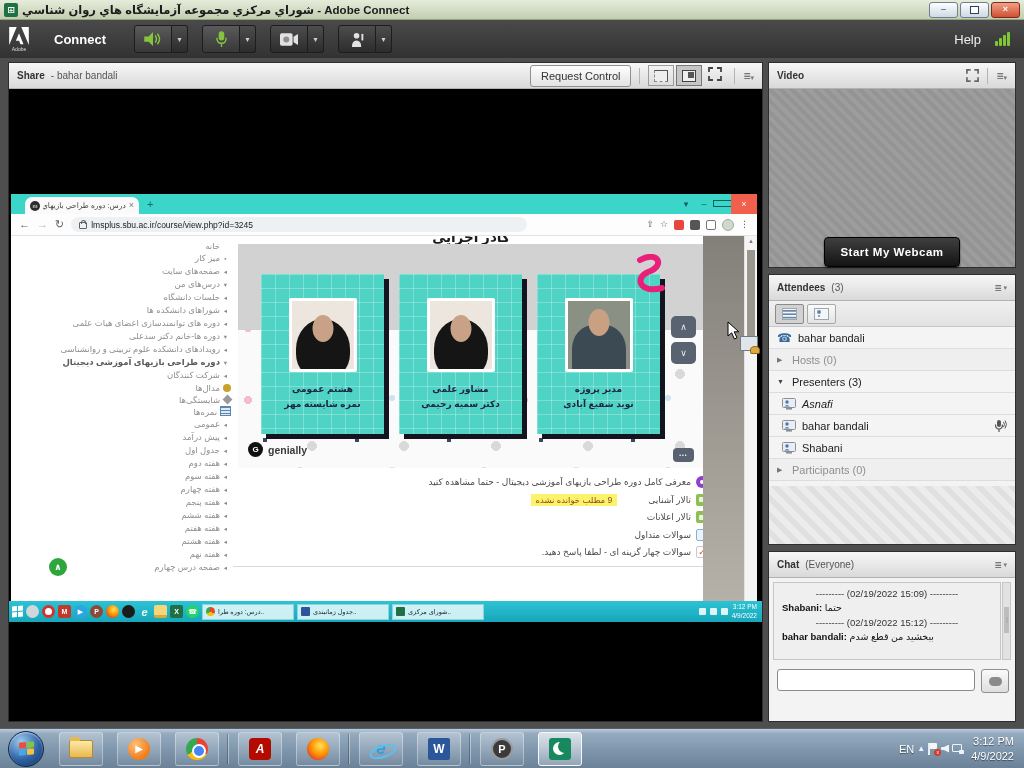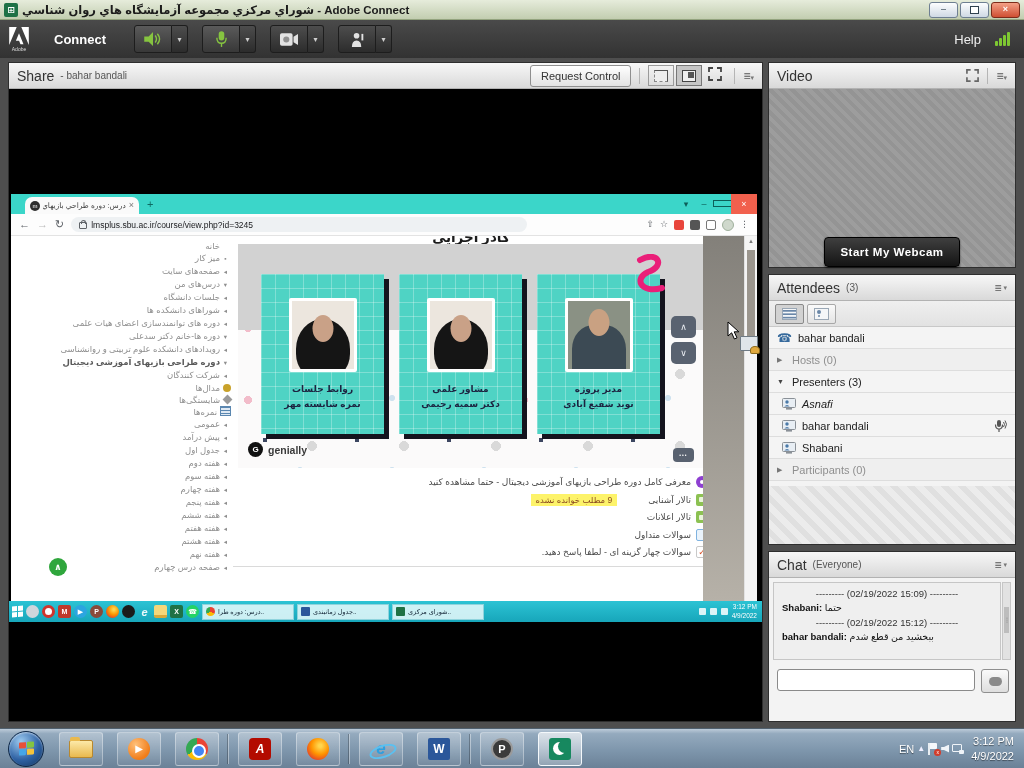--- a/index.html
+++ b/index.html
@@ -35,21 +35,21 @@
     border-radius:0 3px 3px 0;display:flex;align-items:center;justify-content:center;color:#cfcfcf;font-size:8px}
   .helpwrap{margin-left:auto;display:flex;align-items:center;gap:14px;margin-right:14px}
   .helplbl{color:#f0f0f0;font-size:13px}
   .sig{display:flex;align-items:flex-end;gap:1px;height:14px}
   .sig i{display:block;width:3px;background:#7ec832;border-radius:1px}
 
   
   .pod{position:absolute;background:#f3f3f3;border:1px solid #2e2e2e;box-sizing:border-box}
   .podhead{height:26px;background:linear-gradient(#f7f7f7,#d9d9d9);border-bottom:1px solid #b2b2b2;
     display:flex;align-items:center;padding:0 8px;box-sizing:border-box}
-  .podtitle{font-size:14px;font-weight:normal;color:#333}
+  .podtitle{font-size:10px;font-weight:bold;color:#333}
   .podsub{font-size:10px;color:#555;margin-left:6px}
   .podmenu{margin-left:auto;color:#555;font-size:12px;display:flex;align-items:center;gap:2px}
   .podmenu .c{font-size:7px;color:#777}
   .hsep{width:1px;height:16px;background:#b5b5b5;margin:0 6px}
 
   
   #sharepod{left:8px;top:62px;width:755px;height:660px}
   .rcbtn{height:20px;padding:0 10px;background:linear-gradient(#ffffff,#e2e2e2);border:1px solid #8f8f8f;
     border-radius:3px;font-size:11px;color:#333;display:flex;align-items:center}
   .tgl{width:24px;height:19px;border:1px solid #9a9a9a;background:linear-gradient(#f2f2f2,#ddd);
@@ -417,21 +417,21 @@
         </div>
         <div class="totop">∧</div>
 
         <div class="gframe">
           <div class="gtop"></div>
           <div class="card" style="left:23px">
             <div class="photo">
                 <span class="hijab"></span>
                 <span class="face"></span>
               </div>
-            <div class="crole">روابط جلسات</div>
+            <div class="crole">هشتم عمومی</div>
             <div class="cname">نمره شایسته مهر</div>
           </div>
           <div class="card" style="left:161px">
             <div class="photo">
                 <span class="hijab"></span>
                 <span class="face"></span>
               </div>
             <div class="crole">مشاور علمی</div>
             <div class="cname">دکتر سمیه رحیمی</div>
           </div>

